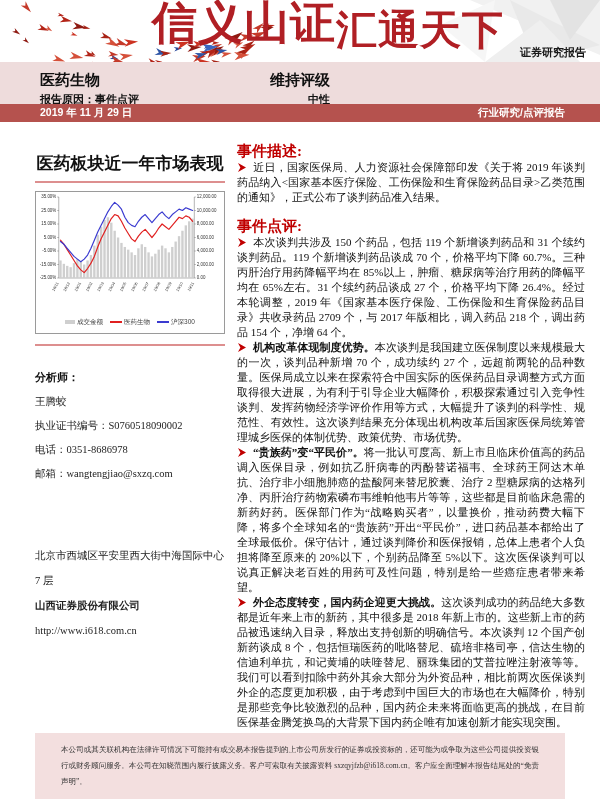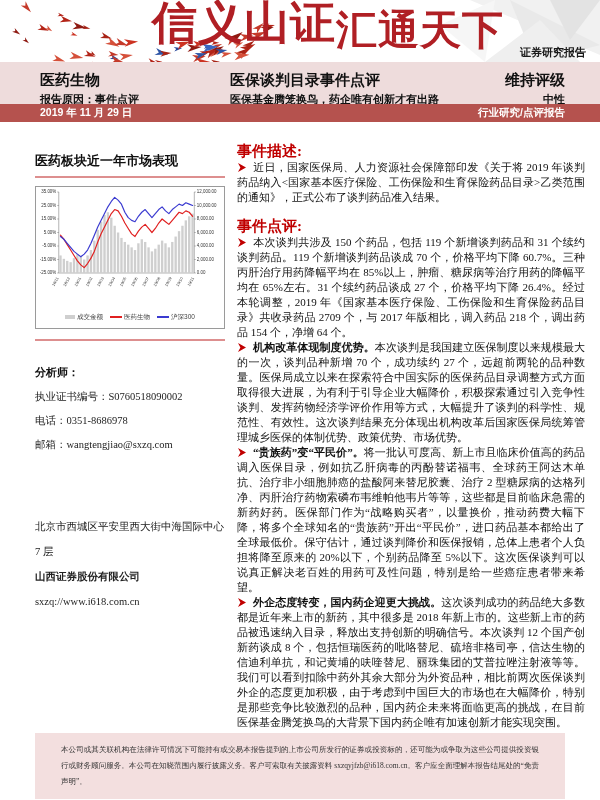--- a/index.html
+++ b/index.html
@@ -28,21 +28,21 @@
   .bp-big   { font-size:15px; font-weight:bold; color:#111; line-height:1.55; }
   .bp-small { font-size:11px; font-weight:bold; color:#111; line-height:1.5; }
 
   .band-red { position:absolute; left:0; top:104px; width:600px; height:18px; background:#b5524e;
               display:flex; justify-content:space-between; align-items:center;
               padding:0 35px 0 40px; font-family:"Liberation Sans",sans-serif; }
   .band-red span { color:#ffffff; font-weight:bold; font-size:10.5px; }
 
   
   .left-col { position:absolute; left:35px; top:152px; width:190px; }
-  .chart-title { font-family:Liberation Mono, monospace; font-weight:bold; font-size:13px; color:#111; }
+  .chart-title { font-family:Liberation Mono, monospace; font-weight:bold; font-size:17px; color:#111;text-align:center; }
   .rule-pink { height:2px; background:#dd8f8f; margin-top:6px; }
   .chart-box { margin-top:8px; border:1px solid #9a9a9a; background:#ffffff; height:143px; padding:2px 2px 0 2px; }
   .chart-box svg { display:block; width:100%; height:120px; }
   .chart-legend { display:flex; justify-content:center; align-items:center; gap:7px; height:16px;
                   font-size:6.5px; color:#444; font-family:"Liberation Sans",sans-serif; }
   .lg-item { display:flex; align-items:center; gap:2px; }
   .lg-bar  { display:inline-block; width:10px; height:4px; }
   .lg-line { display:inline-block; width:12px; height:2px; }
 
   .analyst { margin-top:24px; }
@@ -154,24 +154,20 @@
     <div class="slogan">
       <span class="s1">信义山证</span><span class="s2">汇通天下</span>
     </div>
     <div class="report-type">证券研究报告</div>
   </header>
 
   <div class="band-pink">
     <div class="bp-col bp-left">
       <div class="bp-big">医药生物</div>
       <div class="bp-small">报告原因：事件点评</div>
-    </div>
-    <div class="bp-col bp-mid">
-      <div class="bp-big">医保谈判目录事件点评</div>
-      <div class="bp-small">医保基金腾笼换鸟，药企唯有创新才有出路</div>
     </div>
     <div class="bp-col bp-right">
       <div class="bp-big">维持评级</div>
       <div class="bp-small">中性</div>
     </div>
   </div>
 
   <div class="band-red">
     <span>2019 年 11 月 29 日</span>
     <span>行业研究/点评报告</span>
@@ -282,29 +278,30 @@
           <span class="lg-item">
             <span class="lg-line" style="background: rgb(59, 59, 208);"></span>
             <span>沪深300</span>
           </span>
         </div>
     </div>
     <div class="rule-pink" style="margin-top:10px;"></div>
 
     <div class="analyst">
       <div class="analyst-label">分析师：</div>
+      <div class="analyst-line">王腾蛟</div>
       <div class="analyst-line">执业证书编号：S0760518090002</div>
       <div class="analyst-line">电话：0351-8686978</div>
       <div class="analyst-line">邮箱：wangtengjiao@sxzq.com</div>
     </div>
 
     <div class="addr-block">
       <div>北京市西城区平安里西大街中海国际中心 7 层</div>
       <div class="addr-company">山西证券股份有限公司</div>
-      <div>sxzq://www.i618.com.cn</div>
+      <div>http://www.i618.com.cn</div>
     </div>
   </aside>
 
   <main class="content" id="content-root">
       <div class="sec-title">事件描述:</div>
       <div class="para"><span class="bullet"></span><span>近日，国家医保局、人力资源社会保障部印发《关于将 2019 年谈判药品纳入&lt;国家基本医疗保险、工伤保险和生育保险药品目录&gt;乙类范围的通知》，正式公布了谈判药品准入结果。</span></div>
       <div class="sec-title">事件点评:</div>
       <div class="para"><span class="bullet"></span><span>本次谈判共涉及 150 个药品，包括 119 个新增谈判药品和 31 个续约谈判药品。119 个新增谈判药品谈成 70 个，价格平均下降 60.7%。三种丙肝治疗用药降幅平均在 85%以上，肿瘤、糖尿病等治疗用药的降幅平均在 65%左右。31 个续约药品谈成 27 个，价格平均下降 26.4%。经过本轮调整，2019 年《国家基本医疗保险、工伤保险和生育保险药品目录》共收录药品 2709 个，与 2017 年版相比，调入药品 218 个，调出药品 154 个，净增 64 个。</span></div>
       <div class="para"><span class="bullet"></span><b>机构改革体现制度优势。</b><span>本次谈判是我国建立医保制度以来规模最大的一次，谈判品种新增 70 个，成功续约 27 个，远超前两轮的品种数量。医保局成立以来在探索符合中国实际的医保药品目录调整方式方面取得很大进展，为有利于引导企业大幅降价，积极探索通过引入竞争性谈判、发挥药物经济学评价作用等方式，大幅提升了谈判的科学性、规范性、有效性。这次谈判结果充分体现出机构改革后国家医保局统筹管理城乡医保的体制优势、政策优势、市场优势。</span></div>
       <div class="para"><span class="bullet"></span><b>“贵族药”变“平民价”。</b><span>将一批认可度高、新上市且临床价值高的药品调入医保目录，例如抗乙肝病毒的丙酚替诺福韦、全球药王阿达木单抗、治疗非小细胞肺癌的盐酸阿来替尼胶囊、治疗 2 型糖尿病的达格列净、丙肝治疗药物索磷布韦维帕他韦片等等，这些都是目前临床急需的新药好药。医保部门作为“战略购买者”，以量换价，推动药费大幅下降，将多个全球知名的“贵族药”开出“平民价”，进口药品基本都给出了全球最低价。保守估计，通过谈判降价和医保报销，总体上患者个人负担将降至原来的 20%以下，个别药品降至 5%以下。这次医保谈判可以说真正解决老百姓的用药可及性问题，特别是给一些癌症患者带来希望。</span></div>

